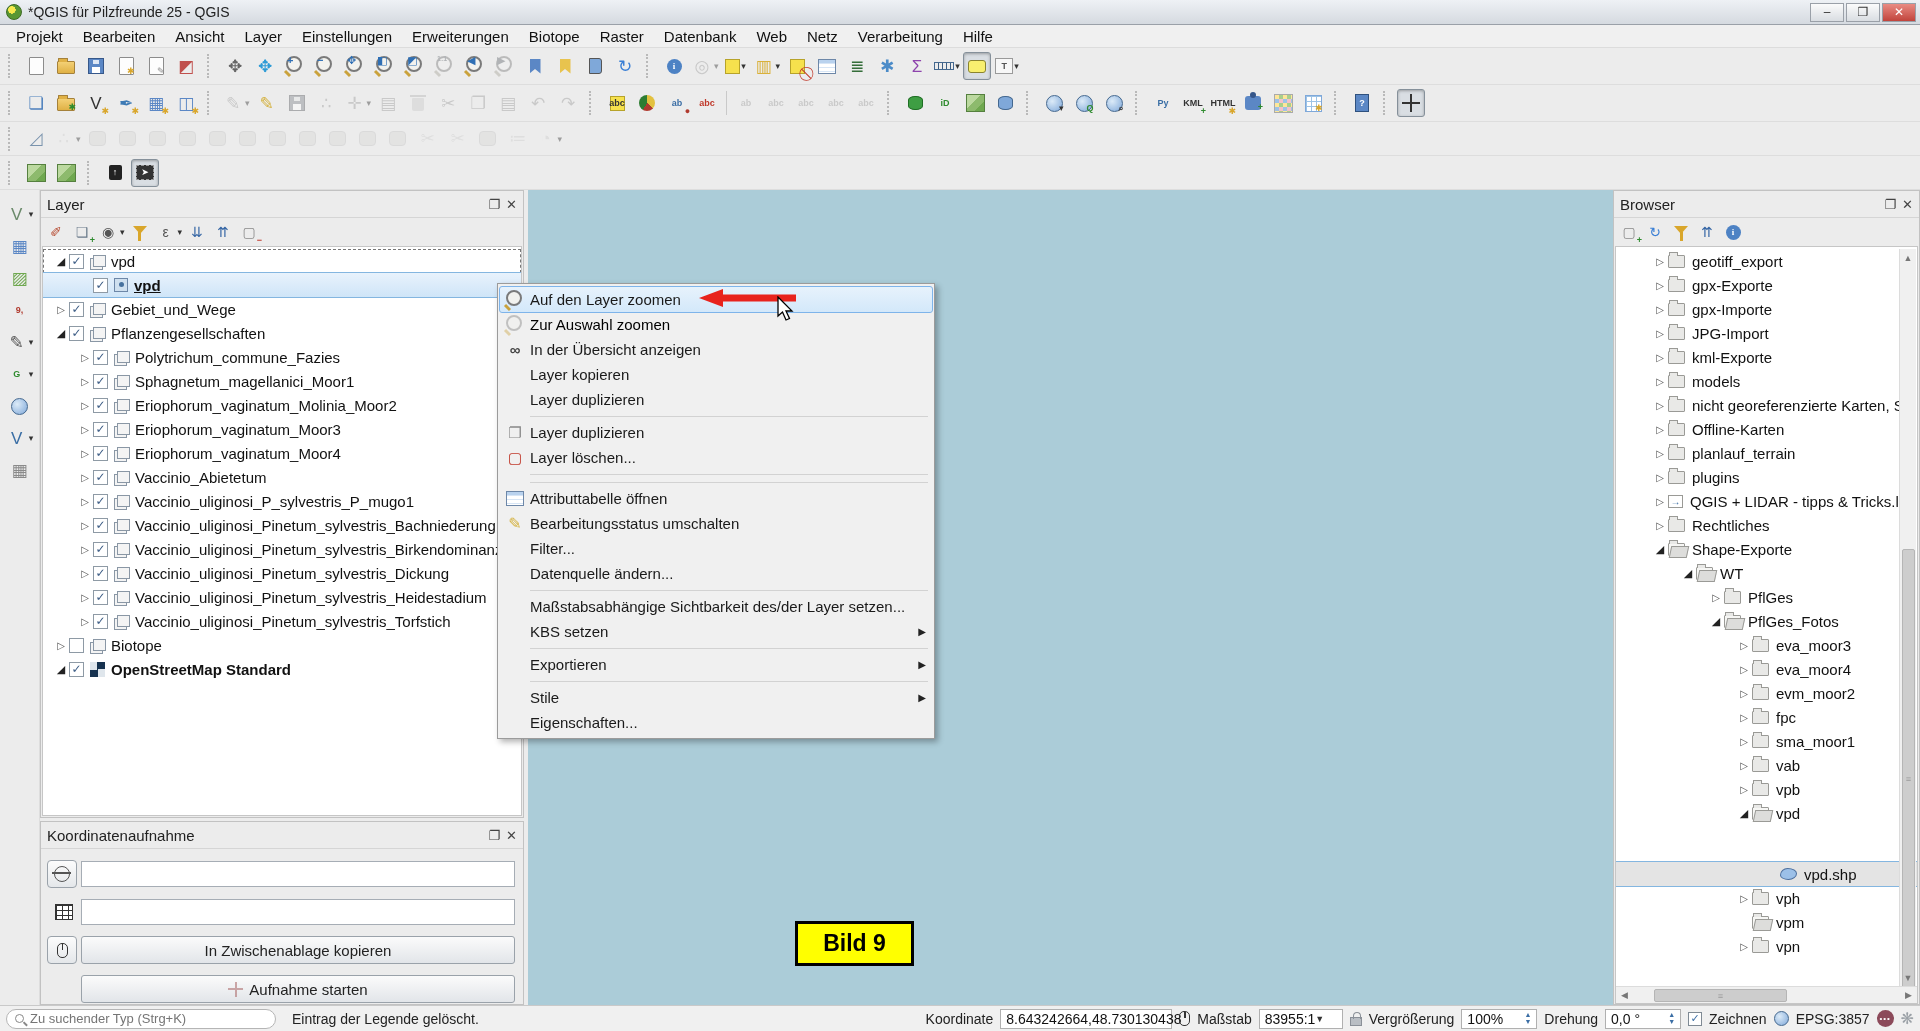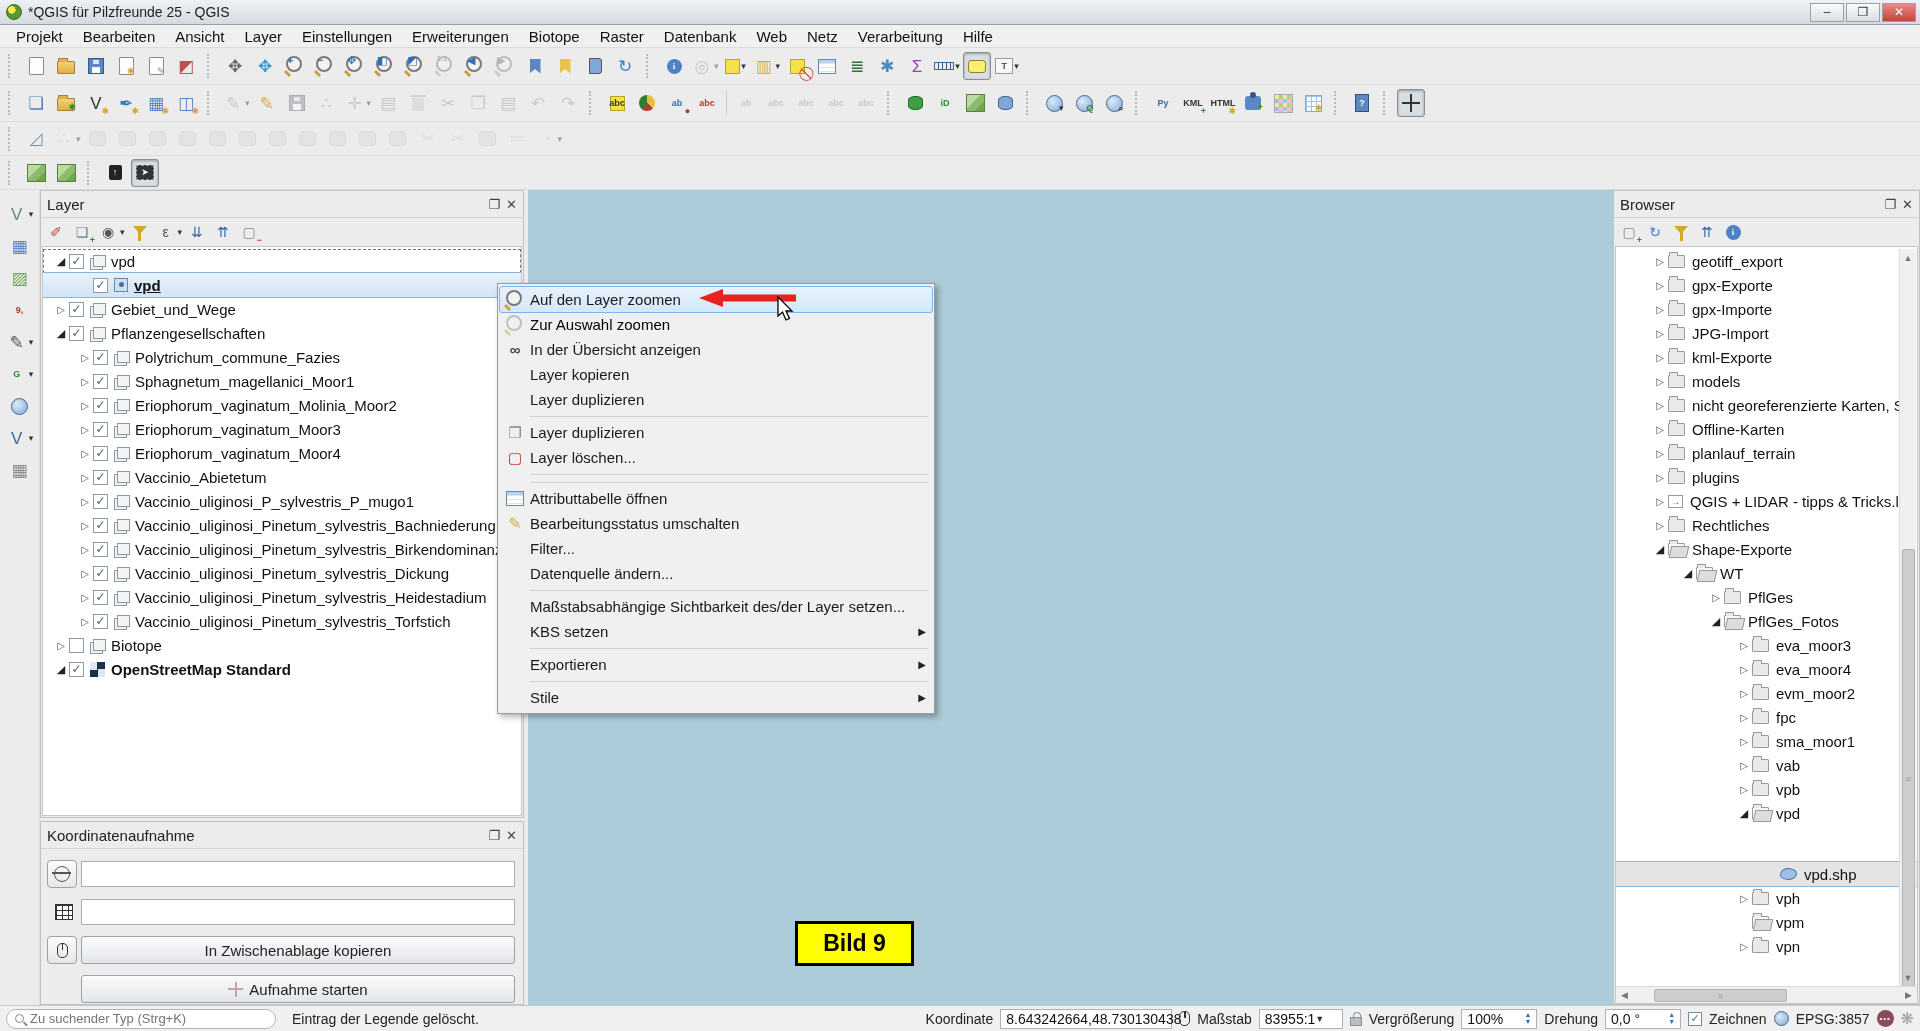--- a/index.html
+++ b/index.html
@@ -1139,20 +1139,24 @@
         <span class="cmicon"></span>
         <span>Exportieren</span>
         <span class="cmsub">▶</span>
       </div>
       <div class="cmsep"></div>
       <div class="cmrow">
         <span class="cmicon"></span>
         <span>Stile</span>
         <span class="cmsub">▶</span>
       </div>
+      <div class="cmrow">
+        <span class="cmicon"></span>
+        <span>Eigenschaften...</span>
+      </div>
     </div>
 
   <svg id="redarrow" style="left:699px; top:287px;" width="100" height="22" viewBox="0 0 100 22">
     <polygon points="0,11 24,2 24,7.5 97,7.5 97,14.5 24,14.5 24,20" fill="#e8231d"></polygon>
   </svg>
 
   <svg id="cursor" style="left:777px; top:296px;" width="18" height="26" viewBox="0 0 18 26">
     <path d="M1,1 L1,20 L5.5,16 L9,24 L12.5,22.5 L9,15 L15,15 Z" fill="#fff" stroke="#000" stroke-width="1.3"></path>
   </svg>
 

